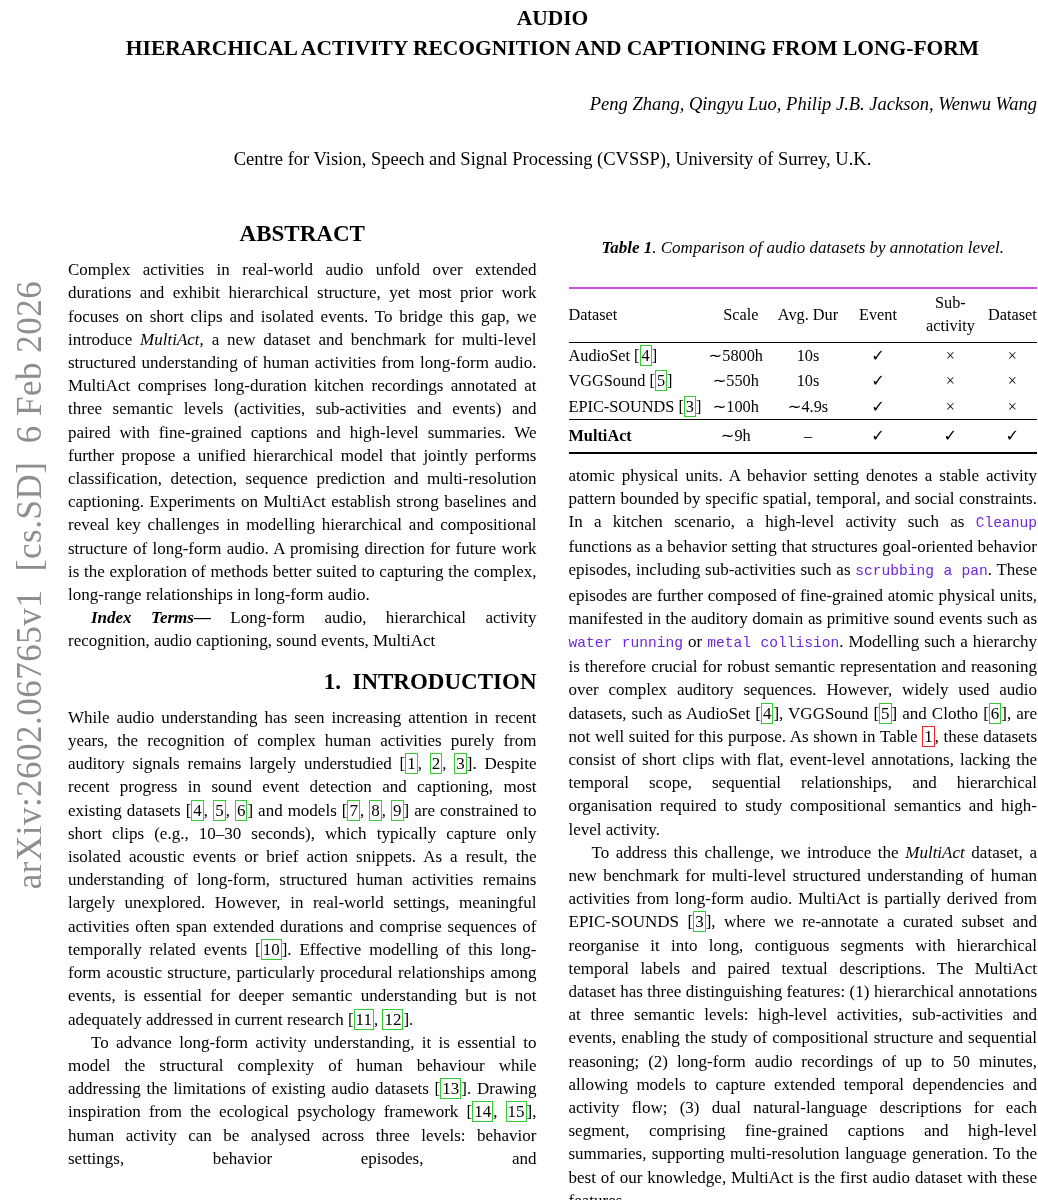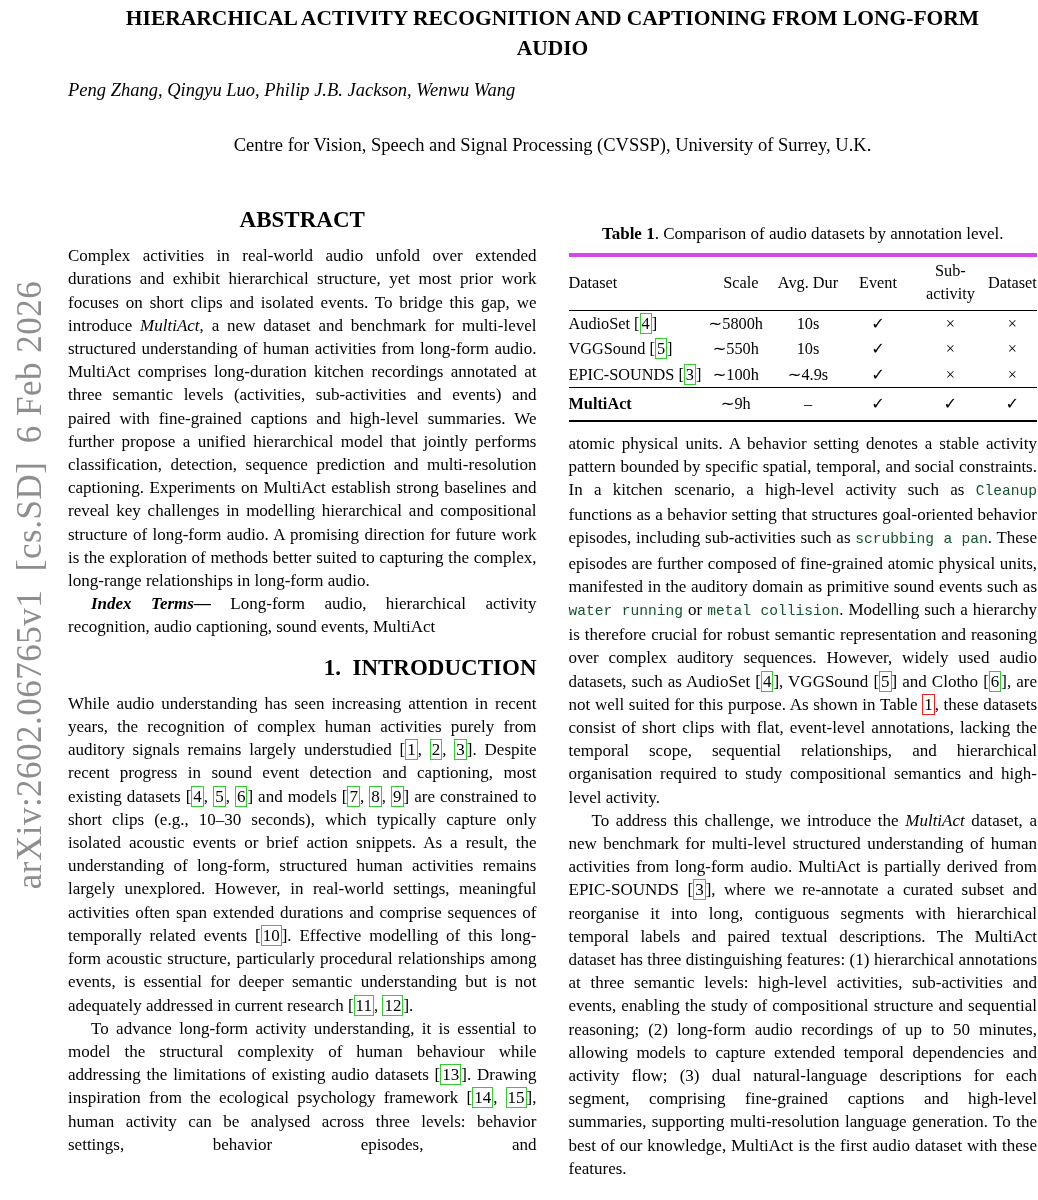--- a/index.html
+++ b/index.html
@@ -19,21 +19,21 @@
     font-size:35px;
     color:#8e8e8e;
     white-space:pre;
     letter-spacing:0.5px;
   }
 
   .content { position:absolute; left:68px; top:0; width:969px; }
 
   .title { text-align:center; font-weight:700; font-size:21.5px; line-height:30px; padding-top:3px; }
   .title div { white-space:nowrap; }
-  .authors { text-align:left; font-style:italic; font-size:18.5px; margin-top:17px; }
+  .authors { text-align:right; font-style:italic; font-size:18.5px; margin-top:31px; }
   .affiliation { text-align:center; font-size:18.5px; margin-top:34px; }
 
   .columns { display:flex; gap:32px; margin-top:52px; }
   .col {
     width:468.5px;
     font-size:17px;
     line-height:23.2px;
     text-align:justify;
     hyphens:auto;
   }
@@ -42,28 +42,28 @@
   .sec-heading.intro { margin-top:17px;text-align:right; }
 
   p.para { margin:0; }
   p.indent { text-indent:23px; }
   p.justify-last { text-align-last:justify; }
   p.index-terms { margin-top:5px; text-indent:23px;font-family:Liberation Serif, serif; }
 
   .seg-n {}
   .seg-i { font-style:italic; }
   .seg-bi { font-weight:700; font-style:italic; }
-  .seg-m { font-family:"Liberation Mono", monospace; font-size:14.6px; color:#14532d; }
+  .seg-m { font-family:"Liberation Mono", monospace; font-size:14.6px; color:#6d28d9; }
   .seg-c { border:1.5px solid #33cc33; padding:0 1px; }
   .seg-r { border:1.5px solid #ee2222; padding:0 1px; }
 
-  .table-caption { text-align:center; font-size:17px; padding:14px 0 8px 0; }
+  .table-caption { text-align:center; font-size:17px; padding:14px 0 8px 0;font-style:italic; }
   .caption-label { font-weight:700; }
 
-  table.datasets { width:100%; border-collapse:collapse; border-top:4px solid #d946ef; border-bottom:2px solid #000; font-size:16.3px; }
+  table.datasets { width:100%; border-collapse:collapse; border-top:2px solid #d946ef; border-bottom:2px solid #000; font-size:16.3px;margin-top:20px; }
   table.datasets th { font-weight:400; text-align:center; padding:2px 0 4px 0; border-bottom:1.2px solid #000; }
   table.datasets td { text-align:center; padding:1.2px 0; }
   table.datasets th.c0, table.datasets td.c0 { text-align:left; width:30%; }
   table.datasets th.c1, table.datasets td.c1 { width:13.5%; }
   table.datasets td.c1 { text-align:center; padding-right:10px; }
   table.datasets th.c2, table.datasets td.c2 { width:15%; }
   table.datasets th.c3, table.datasets td.c3 { width:15%; }
   table.datasets th.c4, table.datasets td.c4 { width:16%; }
   table.datasets th.c5, table.datasets td.c5 { width:10.5%; }
   table.datasets tr.highlight { border-top:1.8px solid #000; }
@@ -72,22 +72,22 @@
   .col .para + .para { margin-top:0; }
 </style>
 </head>
 <body>
 
 <div class="watermark">arXiv:2602.06765v1  [cs.SD]  6 Feb 2026</div>
 
 <div class="content">
 
   <div class="title">
+    <div>AUDIO</div>
     <div>HIERARCHICAL ACTIVITY RECOGNITION AND CAPTIONING FROM LONG-FORM</div>
-    <div>AUDIO</div>
   </div>
 
   <div class="authors">Peng Zhang, Qingyu Luo, Philip J.B. Jackson, Wenwu Wang</div>
 
   <div class="affiliation">Centre for Vision, Speech and Signal Processing (CVSSP), University of Surrey, U.K.</div>
 
   <div class="columns">
 
     <div class="col">
       <div class="sec-heading">ABSTRACT</div>

